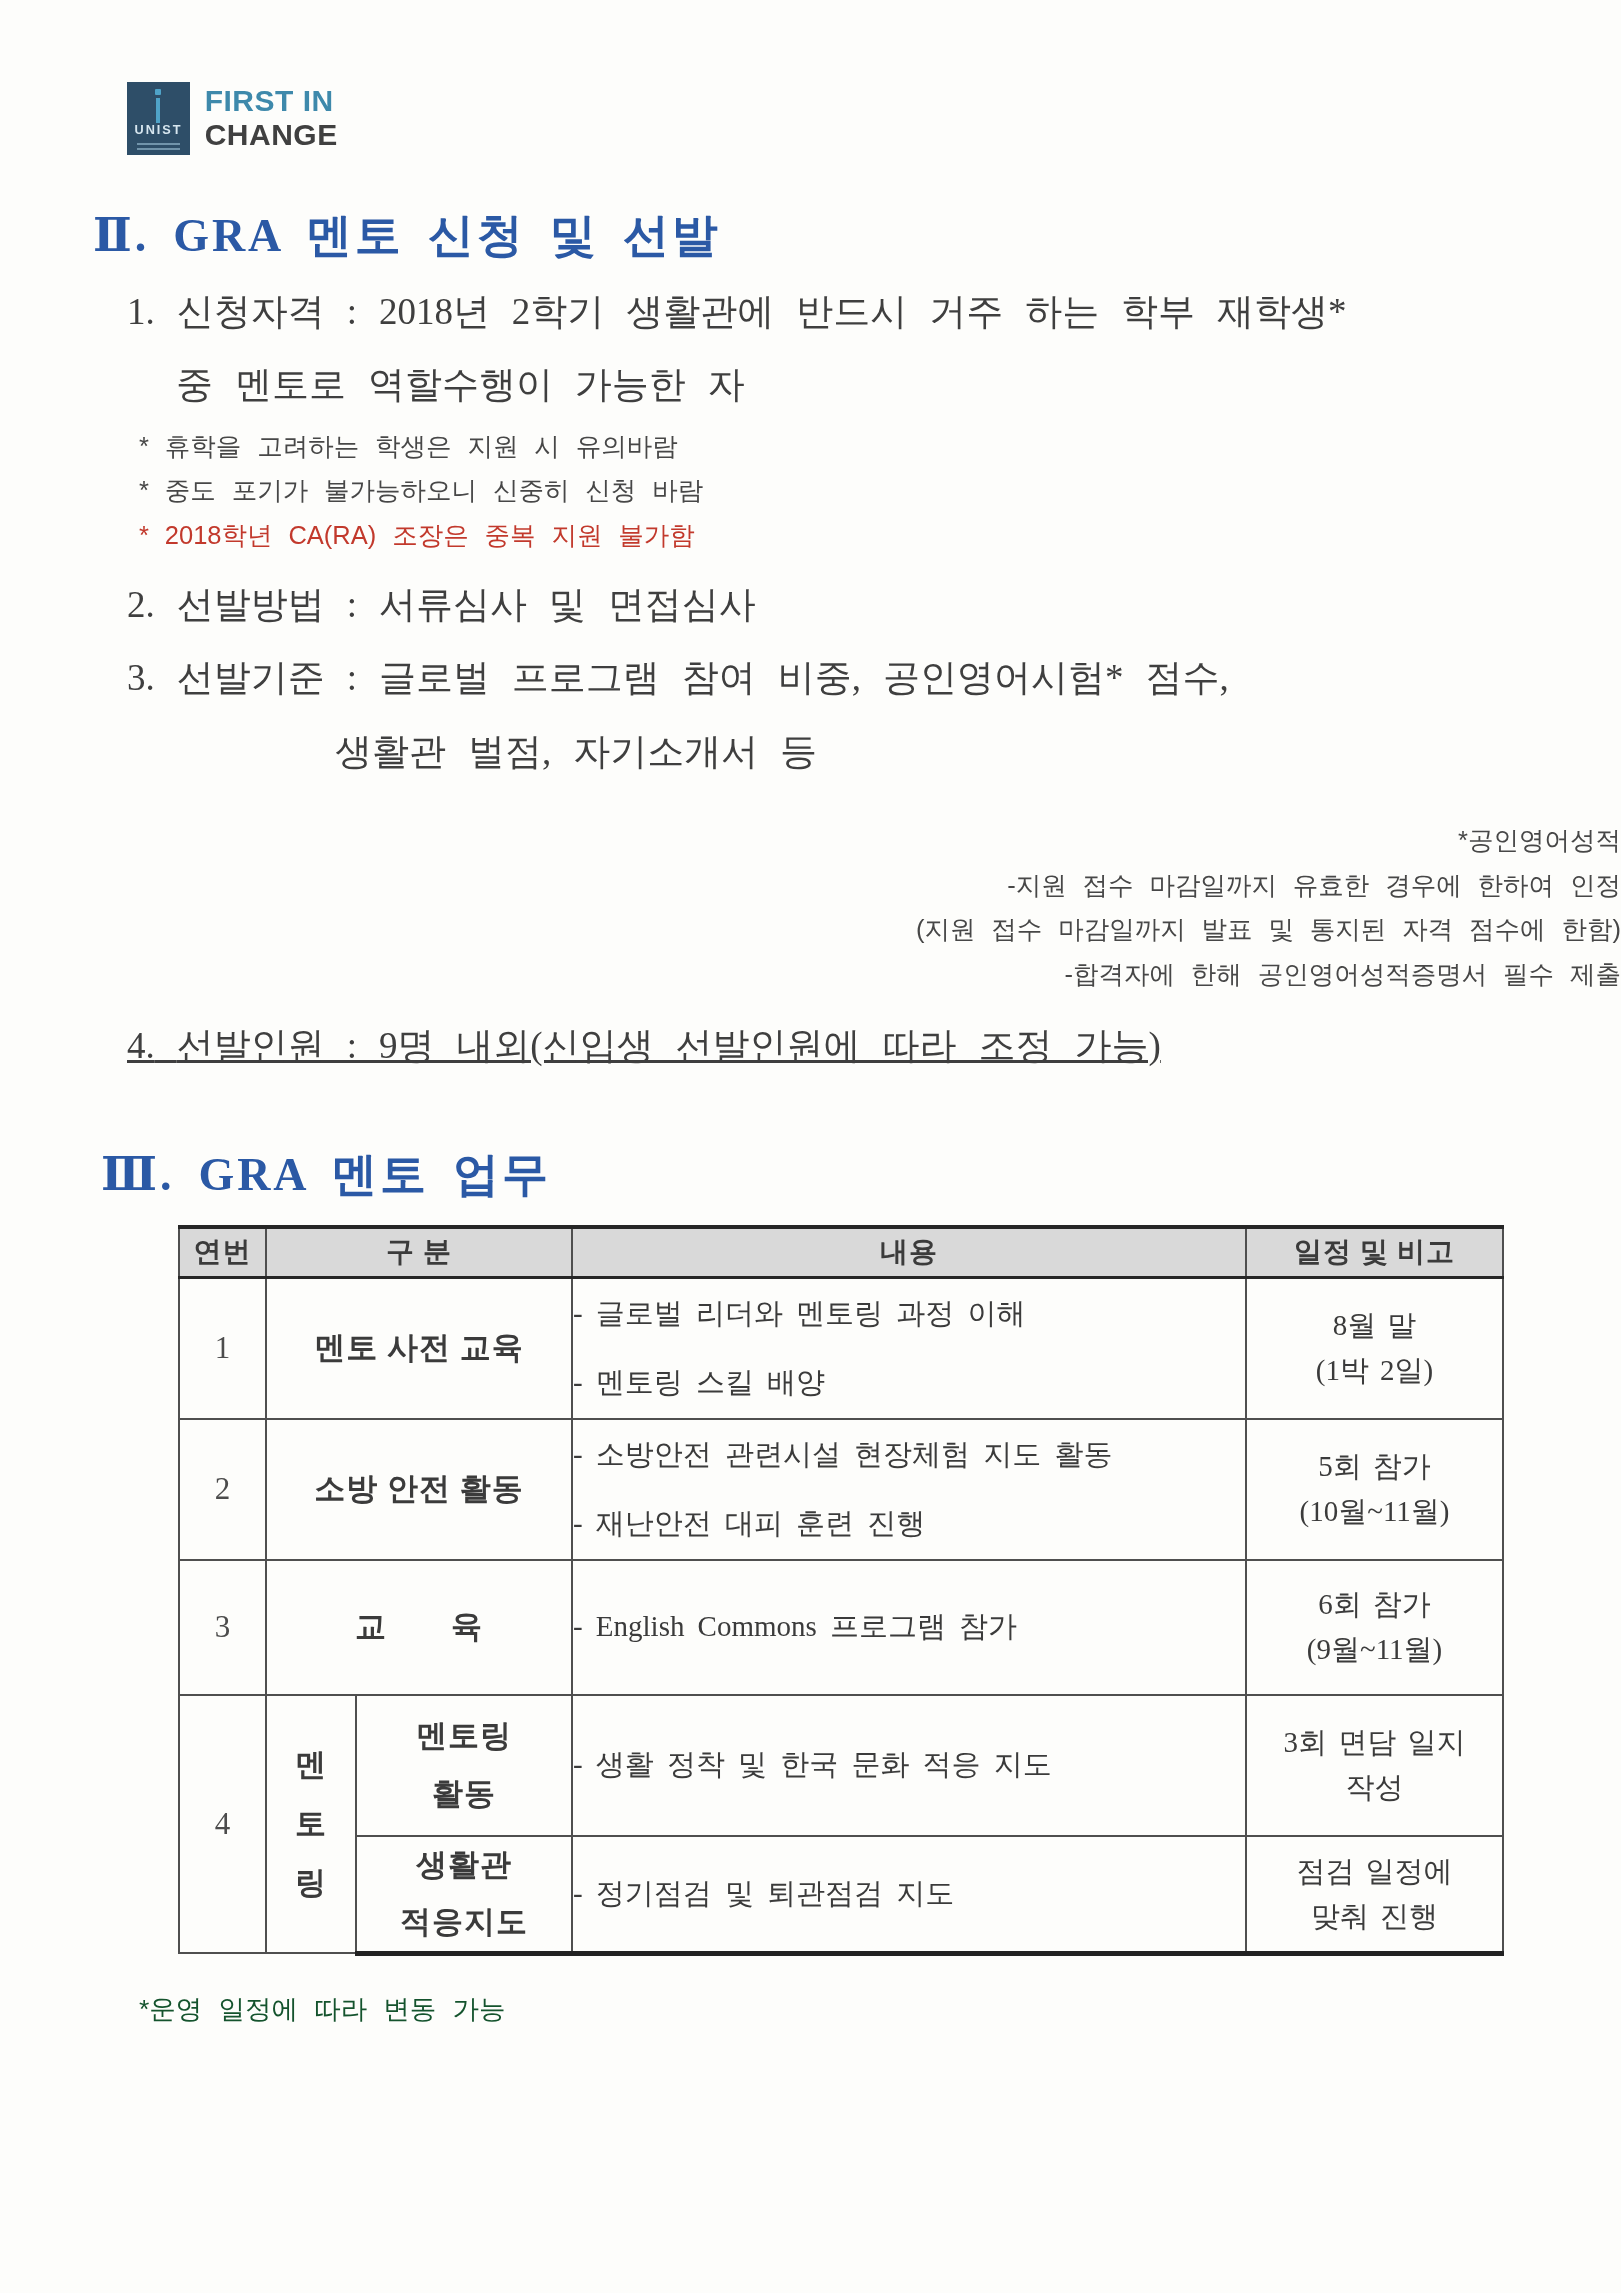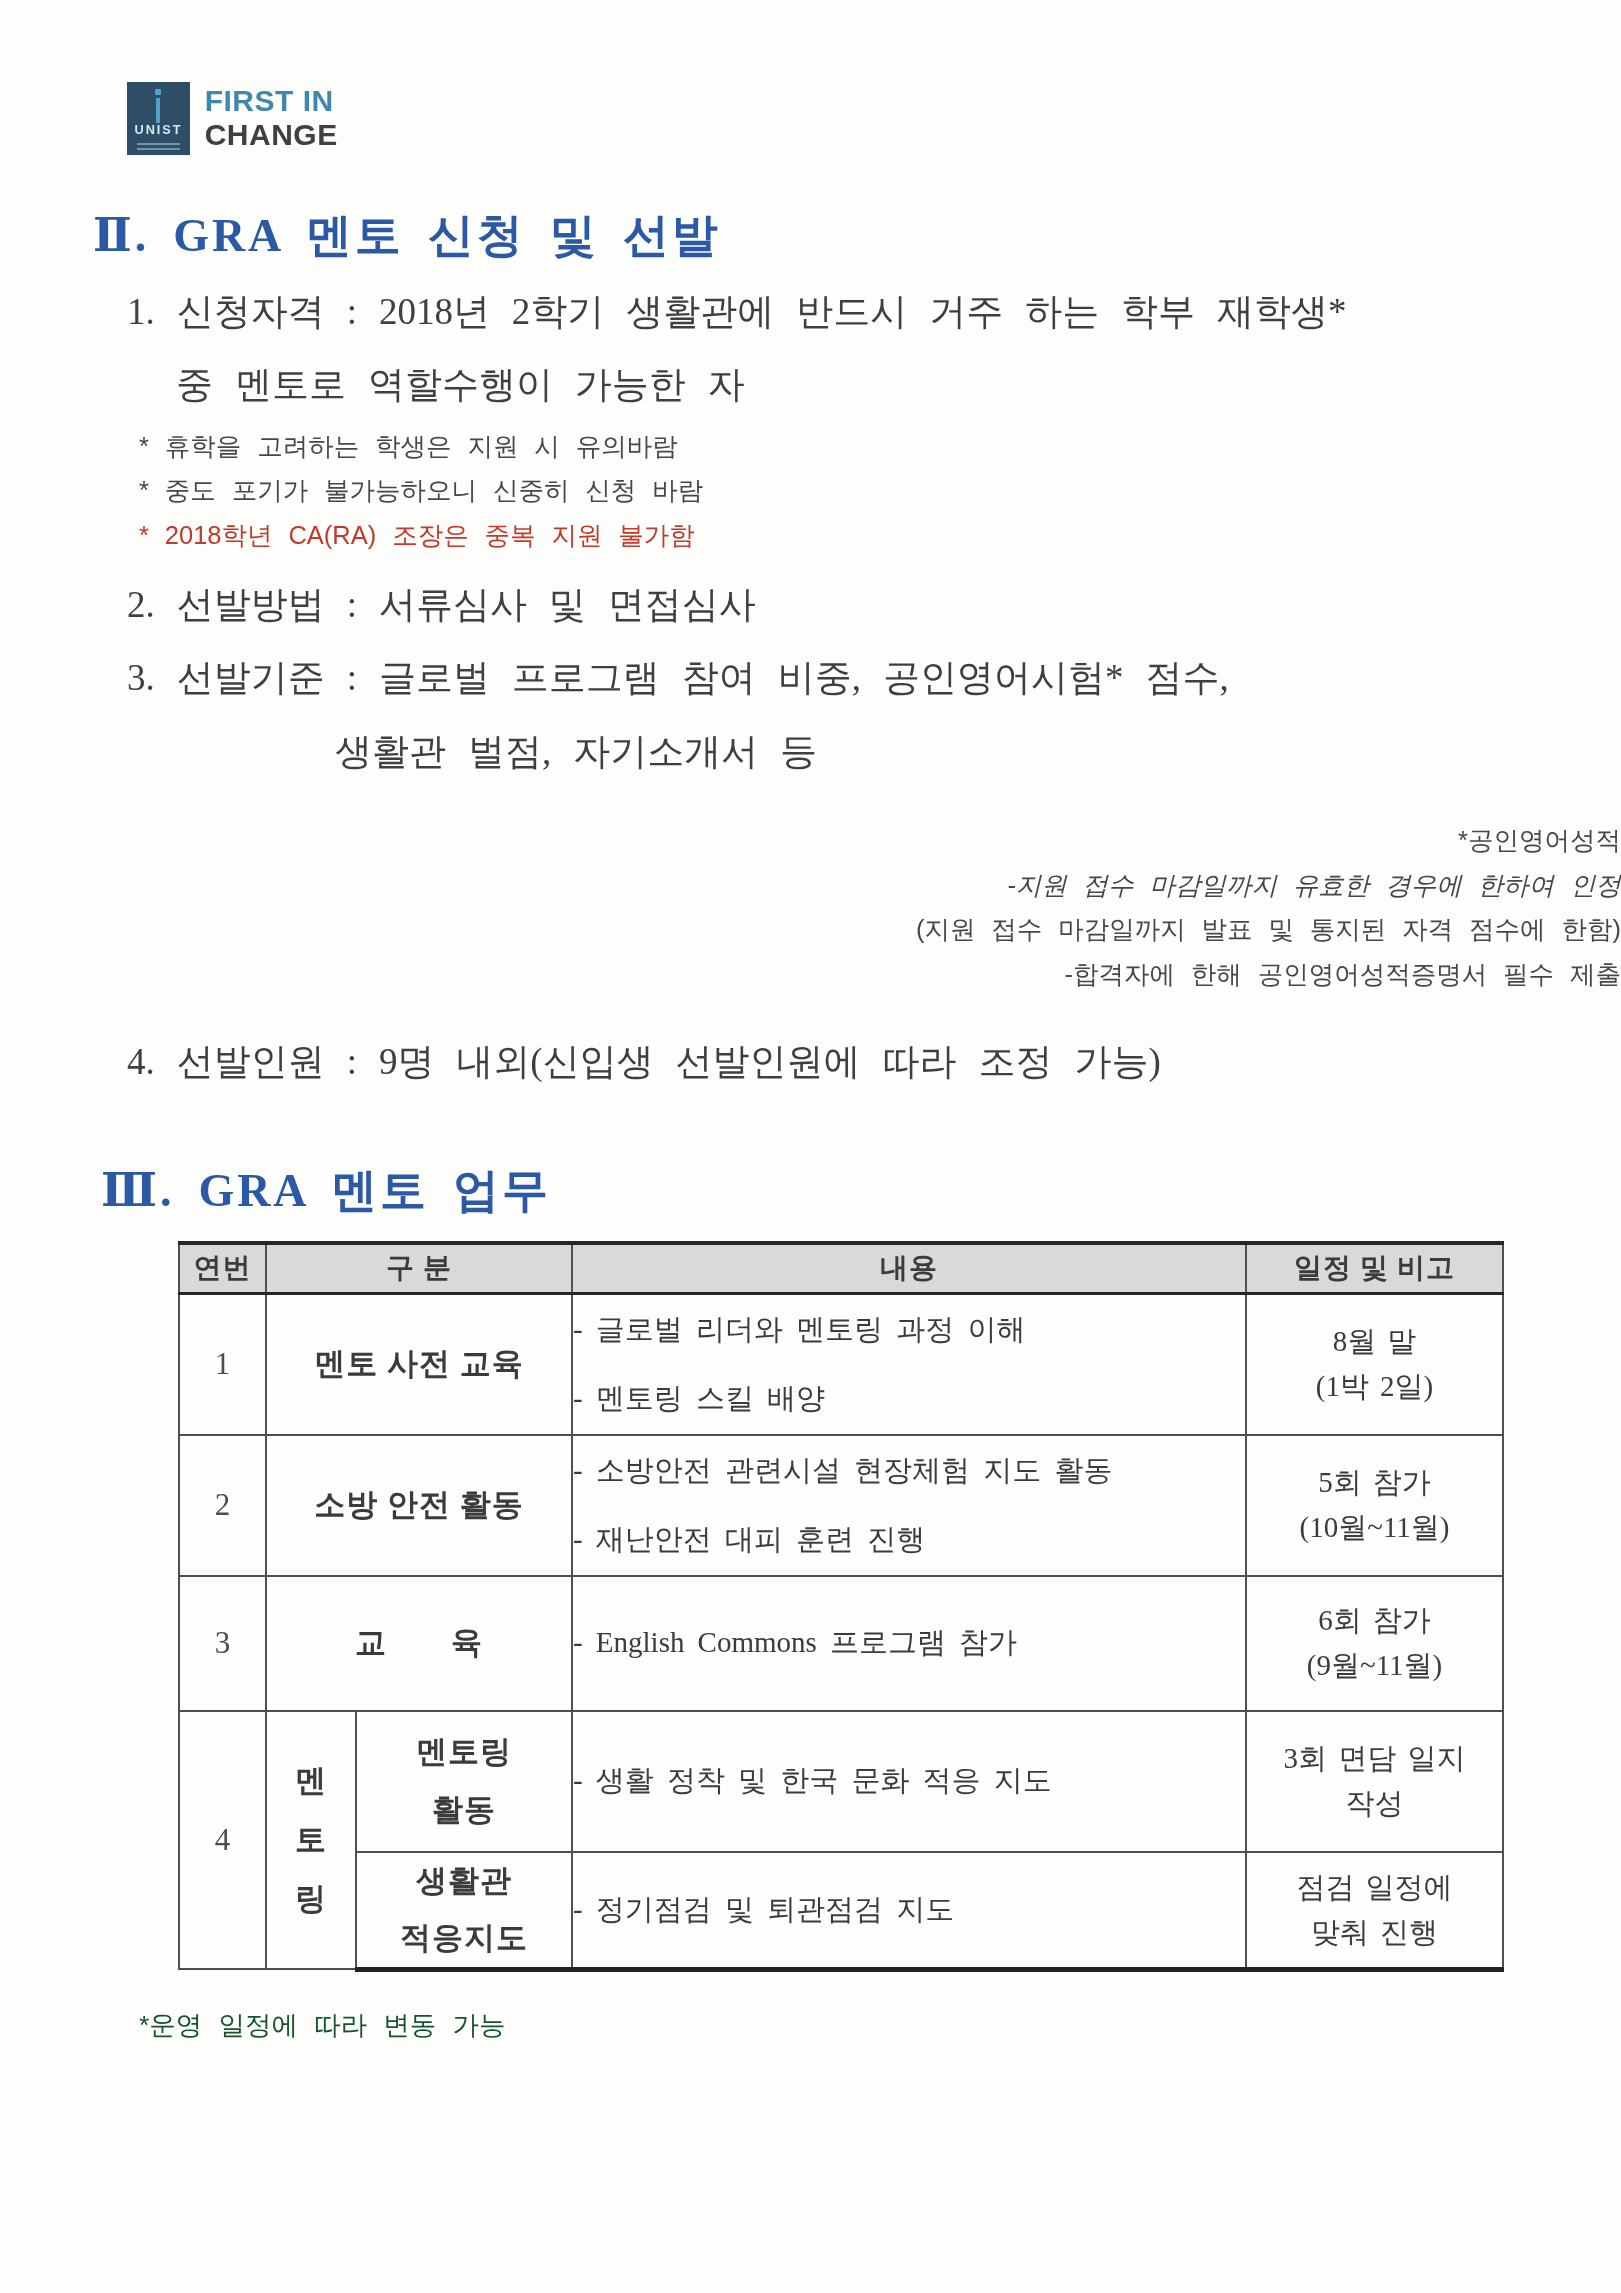--- a/index.html
+++ b/index.html
@@ -46,34 +46,34 @@
   #sec3-title { margin:78px 0 0 101px; }
 
   
   .item { margin-left:127px; font-size:37px; line-height:49px; color:#3f3f3f; word-spacing:12.7px; }
   .item .line { display:block; }
   #item1 { margin-top:23.5px; }
   #item1 .cont { margin-top:24.5px; margin-left:49px; }
   #item2 { margin-top:29px; }
   #item3 { margin-top:24.5px; }
   #item3 .cont { margin-top:24.5px; margin-left:208px; }
-  #item4 { margin-top:47px; }
+  #item4 { margin-top:31px;text-decoration:underline; }
 
   
   .note {
     font-family:"Liberation Sans","DejaVu Sans",sans-serif;
     font-size:25.5px; line-height:31px; color:#474747; word-spacing:8.8px;
   }
   .notes-block1 { margin-top:21.6px; }
   .notes-block1 .note { margin-left:139px; margin-top:13.7px; }
   .note.red { color:#c2392c; }
   .notes-block2 { margin-top:49px; }
   .notes-block2 .note { margin-top:13.7px;text-align:right; }
   .n2-0 { margin-left:139px; }
-  .n2-1 { margin-left:102px;font-style:italic; }
+  .n2-1 { margin-left:102px; }
   .n2-2 { margin-left:165px; }
   .n2-3 { margin-left:153px; }
 
   
   table.duty {
     border-collapse:collapse; table-layout:fixed;
     margin:22.5px 0 0 178px; width:1324px;
     font-size:29px; color:#3b3b3b;padding-left:20px;
   }
   table.duty th, table.duty td { border:2px solid #4f4f4f; padding:0; }

